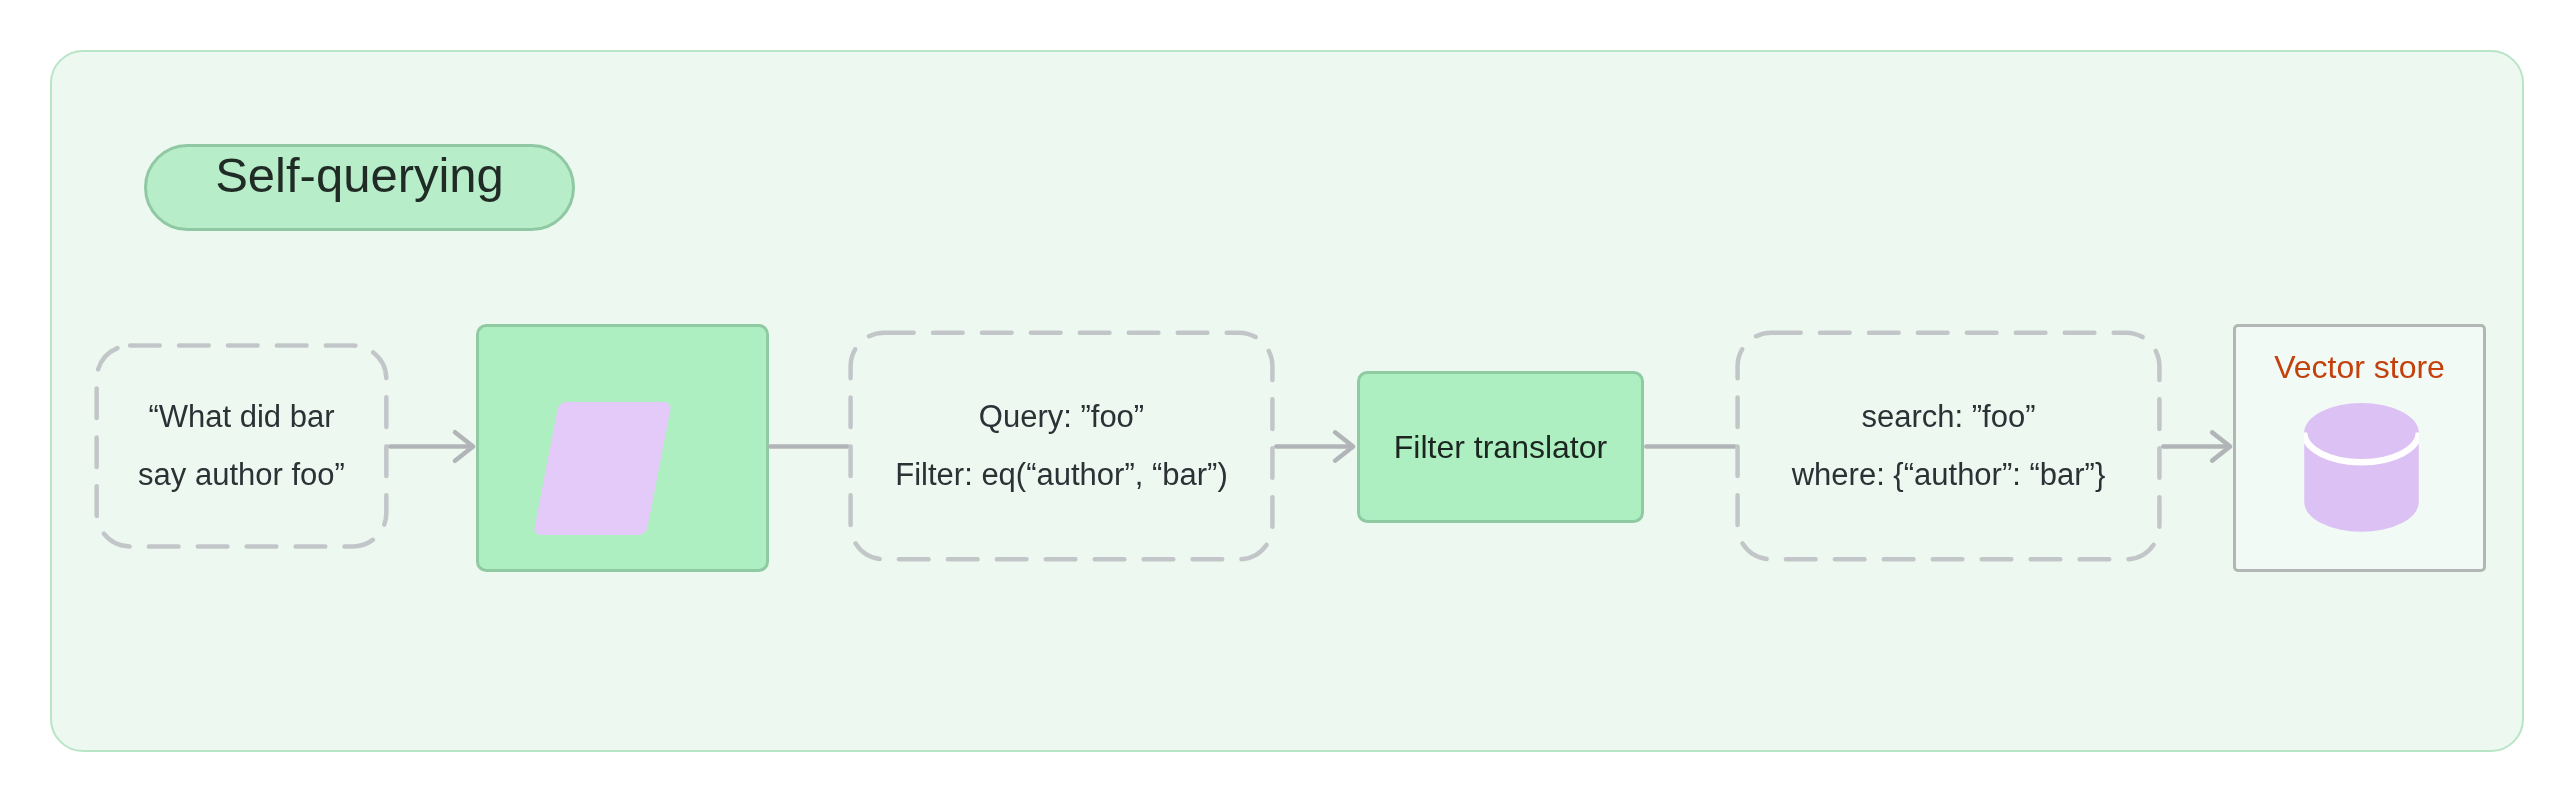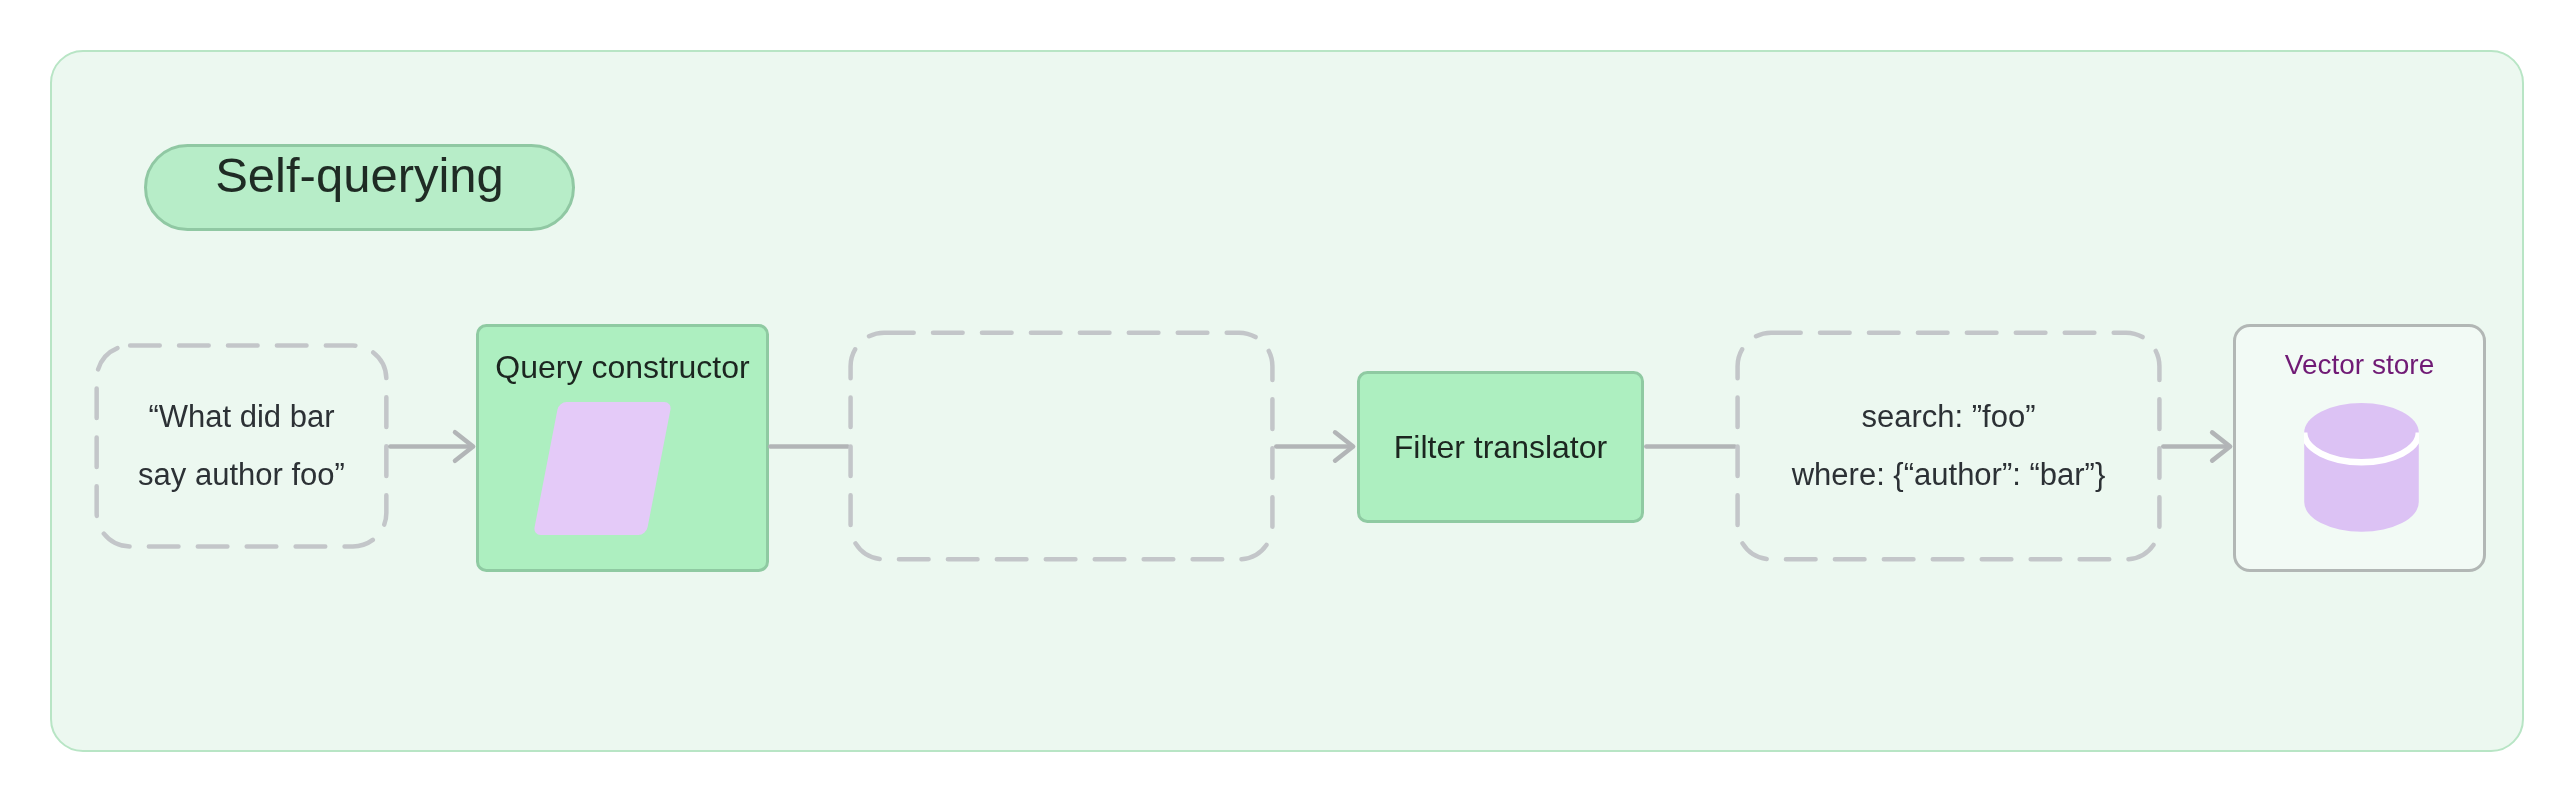--- a/index.html
+++ b/index.html
@@ -52,23 +52,23 @@
     background: #adefc0;
     border: 3.2px solid #8fcaa2;
     border-radius: 10.3px;
     color: #1c2620;
     font-size: 32px;
   }
   .store-box {
     position: absolute;
     background: #f2faf5;
     border: 3.2px solid #b2b7b5;
-    border-radius: 17px;
-    color: #701a75;
-    font-size: 28px;
+    border-radius: 5px;
+    color: #c2410c;
+    font-size: 32px;
   }
   .box-label-top {
     position: absolute;
     left: 0; right: 0; top: 22px;
     text-align: center;
   }
   .box-label-center {
     position: absolute;
     left: 0; top: 0; right: 0; bottom: 0;
     display: flex; align-items: center; justify-content: center;
@@ -104,32 +104,35 @@
         <div>say author foo”</div>
       </div>
     </div>
 
     <svg class="conn" style="left:337px; top:375px;" width="88" height="39" viewBox="0 0 136 60">
       <line x1="2" y1="30" x2="126" y2="30" stroke="#b2b5b7" stroke-width="7" stroke-linecap="round"></line>
       <polyline points="102,8 130,30 102,52" fill="none" stroke="#b2b5b7" stroke-width="7" stroke-linecap="round" stroke-linejoin="round"></polyline>
     </svg>
 
     <div class="proc-box" style="left:424px; top:272px; width:287px; height:242px;">
-      <div class="box-label-top">Query constructor</div>
       <div class="parallelogram"></div>
     </div>
 
     <svg class="conn" style="left:717px; top:375px;" width="80" height="39" viewBox="0 0 124 60">
       <line x1="2" y1="30" x2="122" y2="30" stroke="#b2b5b7" stroke-width="7" stroke-linecap="round"></line>
     </svg>
 
     <div class="dashed-node" style="left:796px; top:278px; width:427px; height:232px;">
       <svg class="frame" viewBox="0 0 663 360">
         <rect x="4" y="4" width="655" height="352" rx="52" fill="none" stroke="#c3c6c9" stroke-width="7" stroke-dasharray="46 30" stroke-linecap="round"></rect>
       </svg>
+      <div class="txt">
+        <div>Query: ”foo”</div>
+        <div>Filter: eq(“author”, “bar”)</div>
+      </div>
     </div>
 
     <svg class="conn" style="left:1223px; top:375px;" width="82" height="39" viewBox="0 0 127 60">
       <line x1="2" y1="30" x2="117" y2="30" stroke="#b2b5b7" stroke-width="7" stroke-linecap="round"></line>
       <polyline points="93,8 121,30 93,52" fill="none" stroke="#b2b5b7" stroke-width="7" stroke-linecap="round" stroke-linejoin="round"></polyline>
     </svg>
 
     <div class="proc-box" style="left:1305px; top:319px; width:281px; height:146px;">
       <div class="box-label-center">Filter translator</div>
     </div>

